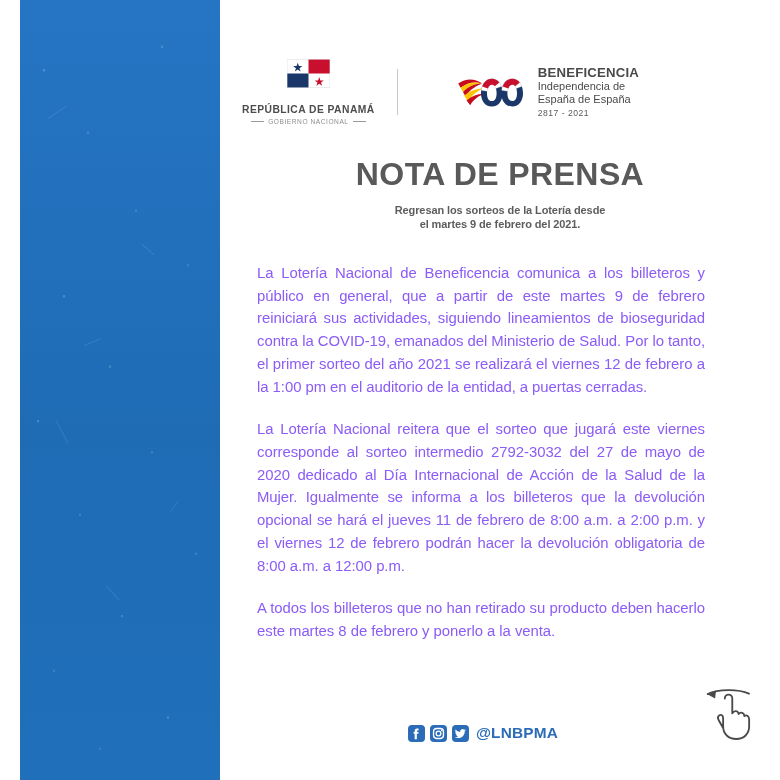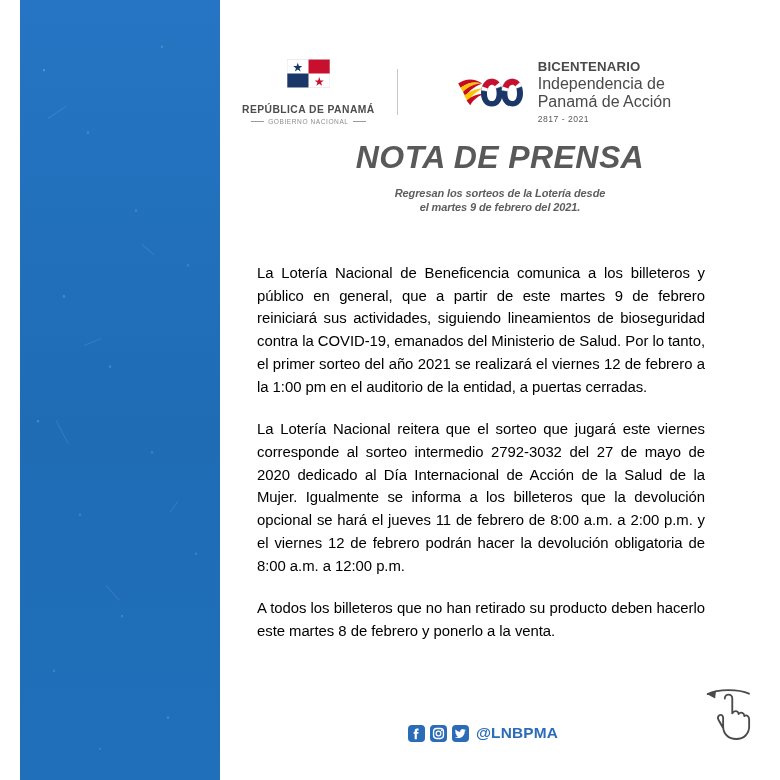--- a/index.html
+++ b/index.html
@@ -138,38 +138,37 @@
   .bicent-text {
     line-height: 1.16;
   }
   .bicent-title {
     font-size: 13.2px;
     font-weight: bold;
     letter-spacing: .2px;
     color: #4a4a4a;
   }
   .bicent-l2, .bicent-l3 {
-    font-size: 16px;
+    font-size: 11px;
     color: #4a4a4a;
   }
   .bicent-years {
     font-size: 8.6px;
     color: #5a5a5a;
     margin-top: 3px;
     letter-spacing: .5px;
   }
 
   
   #headline-block {
     position: absolute;
     left: 0;
-    top: 140px;
+    top: 157px;
     width: 560px;
     text-align: center;
-    font-style: italic;
   }
   #main-title {
     font-size: 32px;
     font-weight: bold;
     letter-spacing: .4px;
     color: #595959;
     margin: 0;
     line-height: 1.08;
   }
   #subtitle {
@@ -184,21 +183,21 @@
   
   #body-copy {
     position: absolute;
     left: 37px;
     top: 262px;
     width: 448px;
   }
   .para {
     font-size: 14.9px;
     line-height: 1.525;
-    color: #000000;
+    color: #8b5cf6;
     text-align: justify;
     text-justify: inter-word;
     margin: 0 0 20px 0;
     letter-spacing: -.05px;
   }
   .para:last-child { margin-bottom: 0; }
   .para.p3 { margin-top: 5px; }
 
   
   #social-footer {
@@ -281,23 +280,23 @@
                  M58 28 C64 28 66 35 66 42 C66 49 64 55 58 55 C52 55 50 49 50 42 C50 35 52 28 58 28 Z" fill="#1b3668"></path>
         <path d="M58 18 C48 18 42 27 40.6 37 L50.4 38.6 C51.4 32 54 28 58 28 C61 28 63 30 64.5 34 L74.2 30.6 C71.4 22.6 65.8 18 58 18 Z" fill="#ffffff" stroke="#e2e2e2" stroke-width=".6"></path>
         <path d="M58 18 C50 18 44.6 23.6 42 31 L51.6 34 C53.2 30 55.2 28 58 28 C60 28 61.6 28.8 63 30.4 L70.6 24 C67.4 20.2 63.2 18 58 18 Z" fill="#c8102e"></path>
 
         <path d="M92 18 C80 18 74 30 74 42 C74 54 80 64 92 64 C104 64 110 54 110 42 C110 30 104 18 92 18 Z
                  M92 28 C98 28 100 35 100 42 C100 49 98 55 92 55 C86 55 84 49 84 42 C84 35 86 28 92 28 Z" fill="#1b3668"></path>
         <path d="M92 18 C82 18 76 27 74.6 37 L84.4 38.6 C85.4 32 88 28 92 28 C95 28 97 30 98.5 34 L108.2 30.6 C105.4 22.6 99.8 18 92 18 Z" fill="#ffffff" stroke="#e2e2e2" stroke-width=".6"></path>
         <path d="M92 18 C84 18 78.6 23.6 76 31 L85.6 34 C87.2 30 89.2 28 92 28 C94 28 95.6 28.8 97 30.4 L104.6 24 C101.4 20.2 97.2 18 92 18 Z" fill="#c8102e"></path>
       </svg>
       <div class="bicent-text">
-        <div class="bicent-title">BICENTENARIO</div>
+        <div class="bicent-title">BENEFICENCIA</div>
         <div class="bicent-l2">Independencia de</div>
-        <div class="bicent-l3">Panamá de Acción</div>
+        <div class="bicent-l3">España de España</div>
         <div class="bicent-years">2817 - 2021</div>
       </div>
     </div>
   </div>
 
   <div id="headline-block">
     <h1 id="main-title">NOTA DE PRENSA</h1>
     <div id="subtitle">
       <div>Regresan los sorteos de la Lotería desde</div>
       <div>el martes 9 de febrero del 2021.</div>

